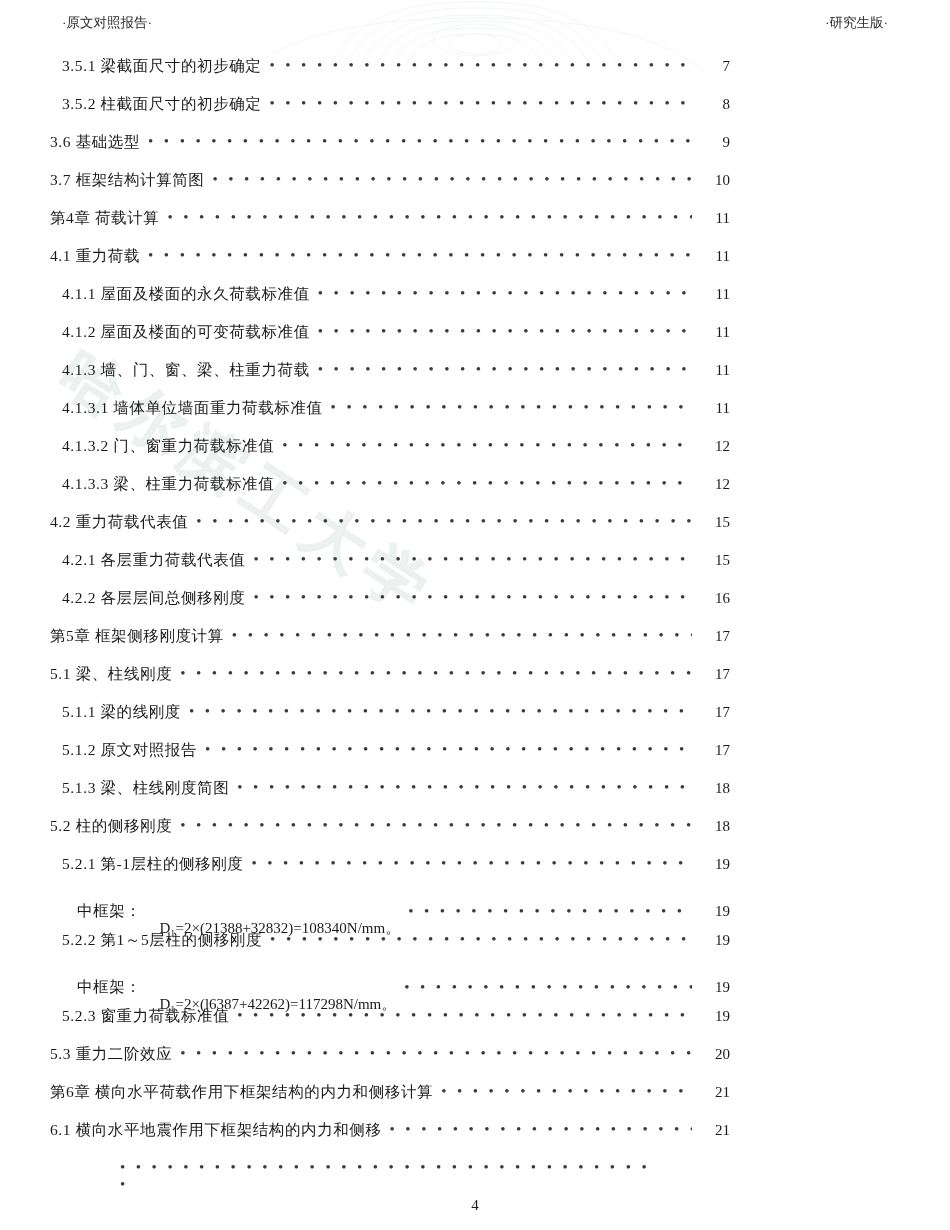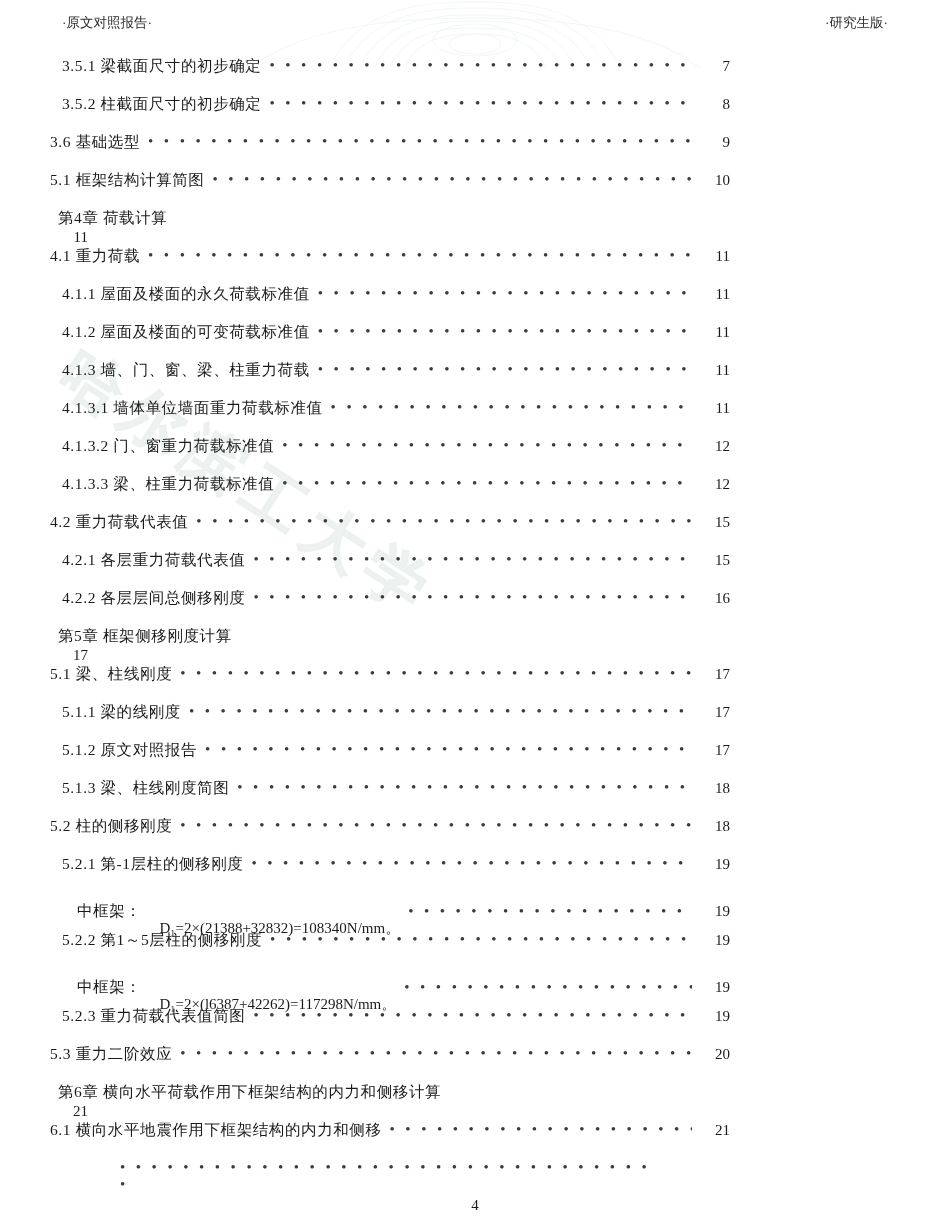--- a/index.html
+++ b/index.html
@@ -106,21 +106,21 @@
   .toc-row .page-no {
     flex: 0 0 auto;
     width: 30px;
     text-align: right;
     font-size: 15px;
     color: #1b1b1b;
     font-family: "Liberation Serif", serif;
   }
 
   
-  .lvl0 { padding-left: 0px; flex-direction: column; }
+  .lvl0 { padding-left: 0px; }
   .lvl2 { padding-left: 0px; }
   .lvl3 { padding-left: 12px; }
 
   
   .formula-row {
     display: flex;
     align-items: center;
     height: 38px;
     font-size: 15.5px;
   }
@@ -219,21 +219,21 @@
         <span class="label">3.5.2 柱截面尺寸的初步确定</span>
         <span class="dots">• • • • • • • • • • • • • • • • • • • • • • • • • • • • • • • • • • • • • • • • • • • • • • • • • • • • • • • •</span>
         <span class="page-no">8</span>
       </div>
       <div class="toc-row lvl2">
         <span class="label">3.6  基础选型</span>
         <span class="dots">• • • • • • • • • • • • • • • • • • • • • • • • • • • • • • • • • • • • • • • • • • • • • • • • • • • • • • • •</span>
         <span class="page-no">9</span>
       </div>
       <div class="toc-row lvl2">
-        <span class="label">5.1 框架结构计算简图</span>
+        <span class="label">3.7 框架结构计算简图</span>
         <span class="dots">• • • • • • • • • • • • • • • • • • • • • • • • • • • • • • • • • • • • • • • • • • • • • • • • • • • • • • • •</span>
         <span class="page-no">10</span>
       </div>
       <div class="toc-row lvl0">
         <span class="label">第4章 荷载计算</span>
         <span class="dots">• • • • • • • • • • • • • • • • • • • • • • • • • • • • • • • • • • • • • • • • • • • • • • • • • • • • • • • •</span>
         <span class="page-no">11</span>
       </div>
       <div class="toc-row lvl2">
         <span class="label">4.1  重力荷载</span>
@@ -331,21 +331,21 @@
         <span class="dots">• • • • • • • • • • • • • • • • • • • • • • • • • • • • • • • • • • • • • • • • • • • • • • • • • • • • • • • •</span>
         <span class="page-no">19</span>
       </div>
       <div class="formula-row lvl2">
         <span class="fl-label">中框架：</span>
         <span class="formula">D₁=2×(l6387+42262)=117298N/mm。</span>
         <span class="dots">• • • • • • • • • • • • • • • • • • • • • • • • • • • • • • • • • • • • • • • • • • • • • • • • • • • • • • • •</span>
         <span class="page-no">19</span>
       </div>
       <div class="toc-row lvl3">
-        <span class="label">5.2.3 重力荷载代表值简图</span>
+        <span class="label">5.2.3 窗重力荷载标准值</span>
         <span class="dots">• • • • • • • • • • • • • • • • • • • • • • • • • • • • • • • • • • • • • • • • • • • • • • • • • • • • • • • •</span>
         <span class="page-no">19</span>
       </div>
       <div class="toc-row lvl2">
         <span class="label">5.3  重力二阶效应</span>
         <span class="dots">• • • • • • • • • • • • • • • • • • • • • • • • • • • • • • • • • • • • • • • • • • • • • • • • • • • • • • • •</span>
         <span class="page-no">20</span>
       </div>
       <div class="toc-row lvl0">
         <span class="label">第6章 横向水平荷载作用下框架结构的内力和侧移计算</span>

